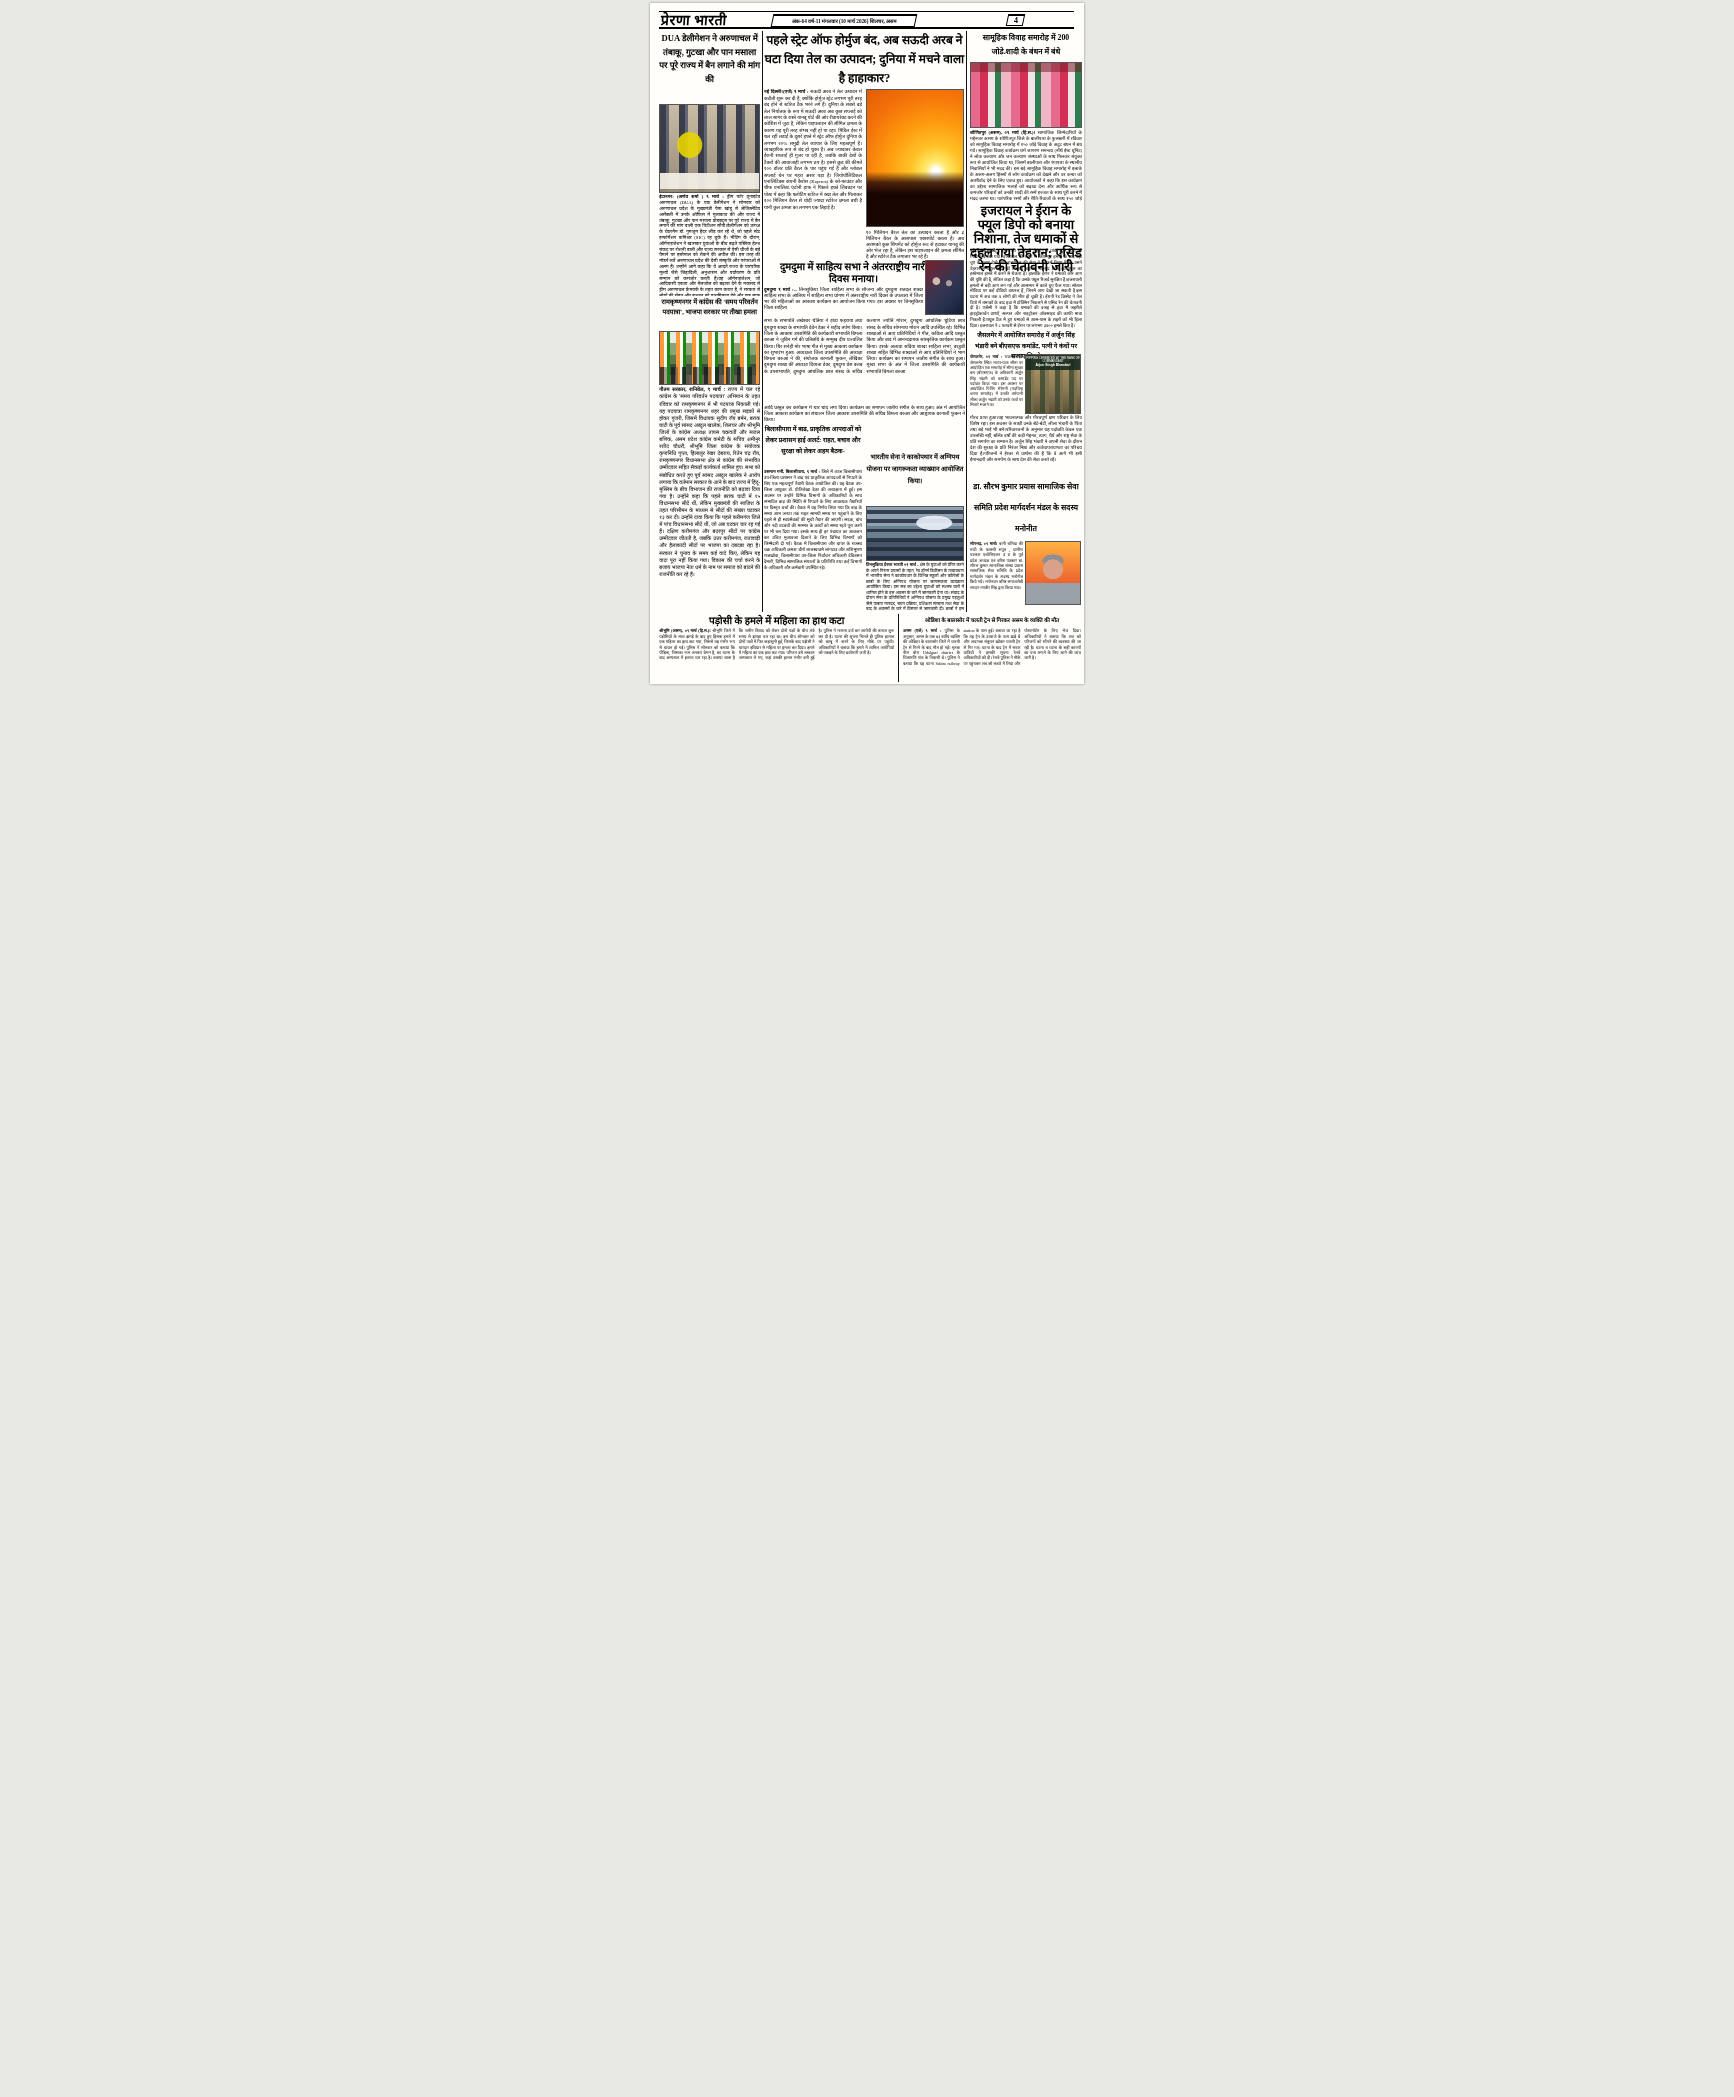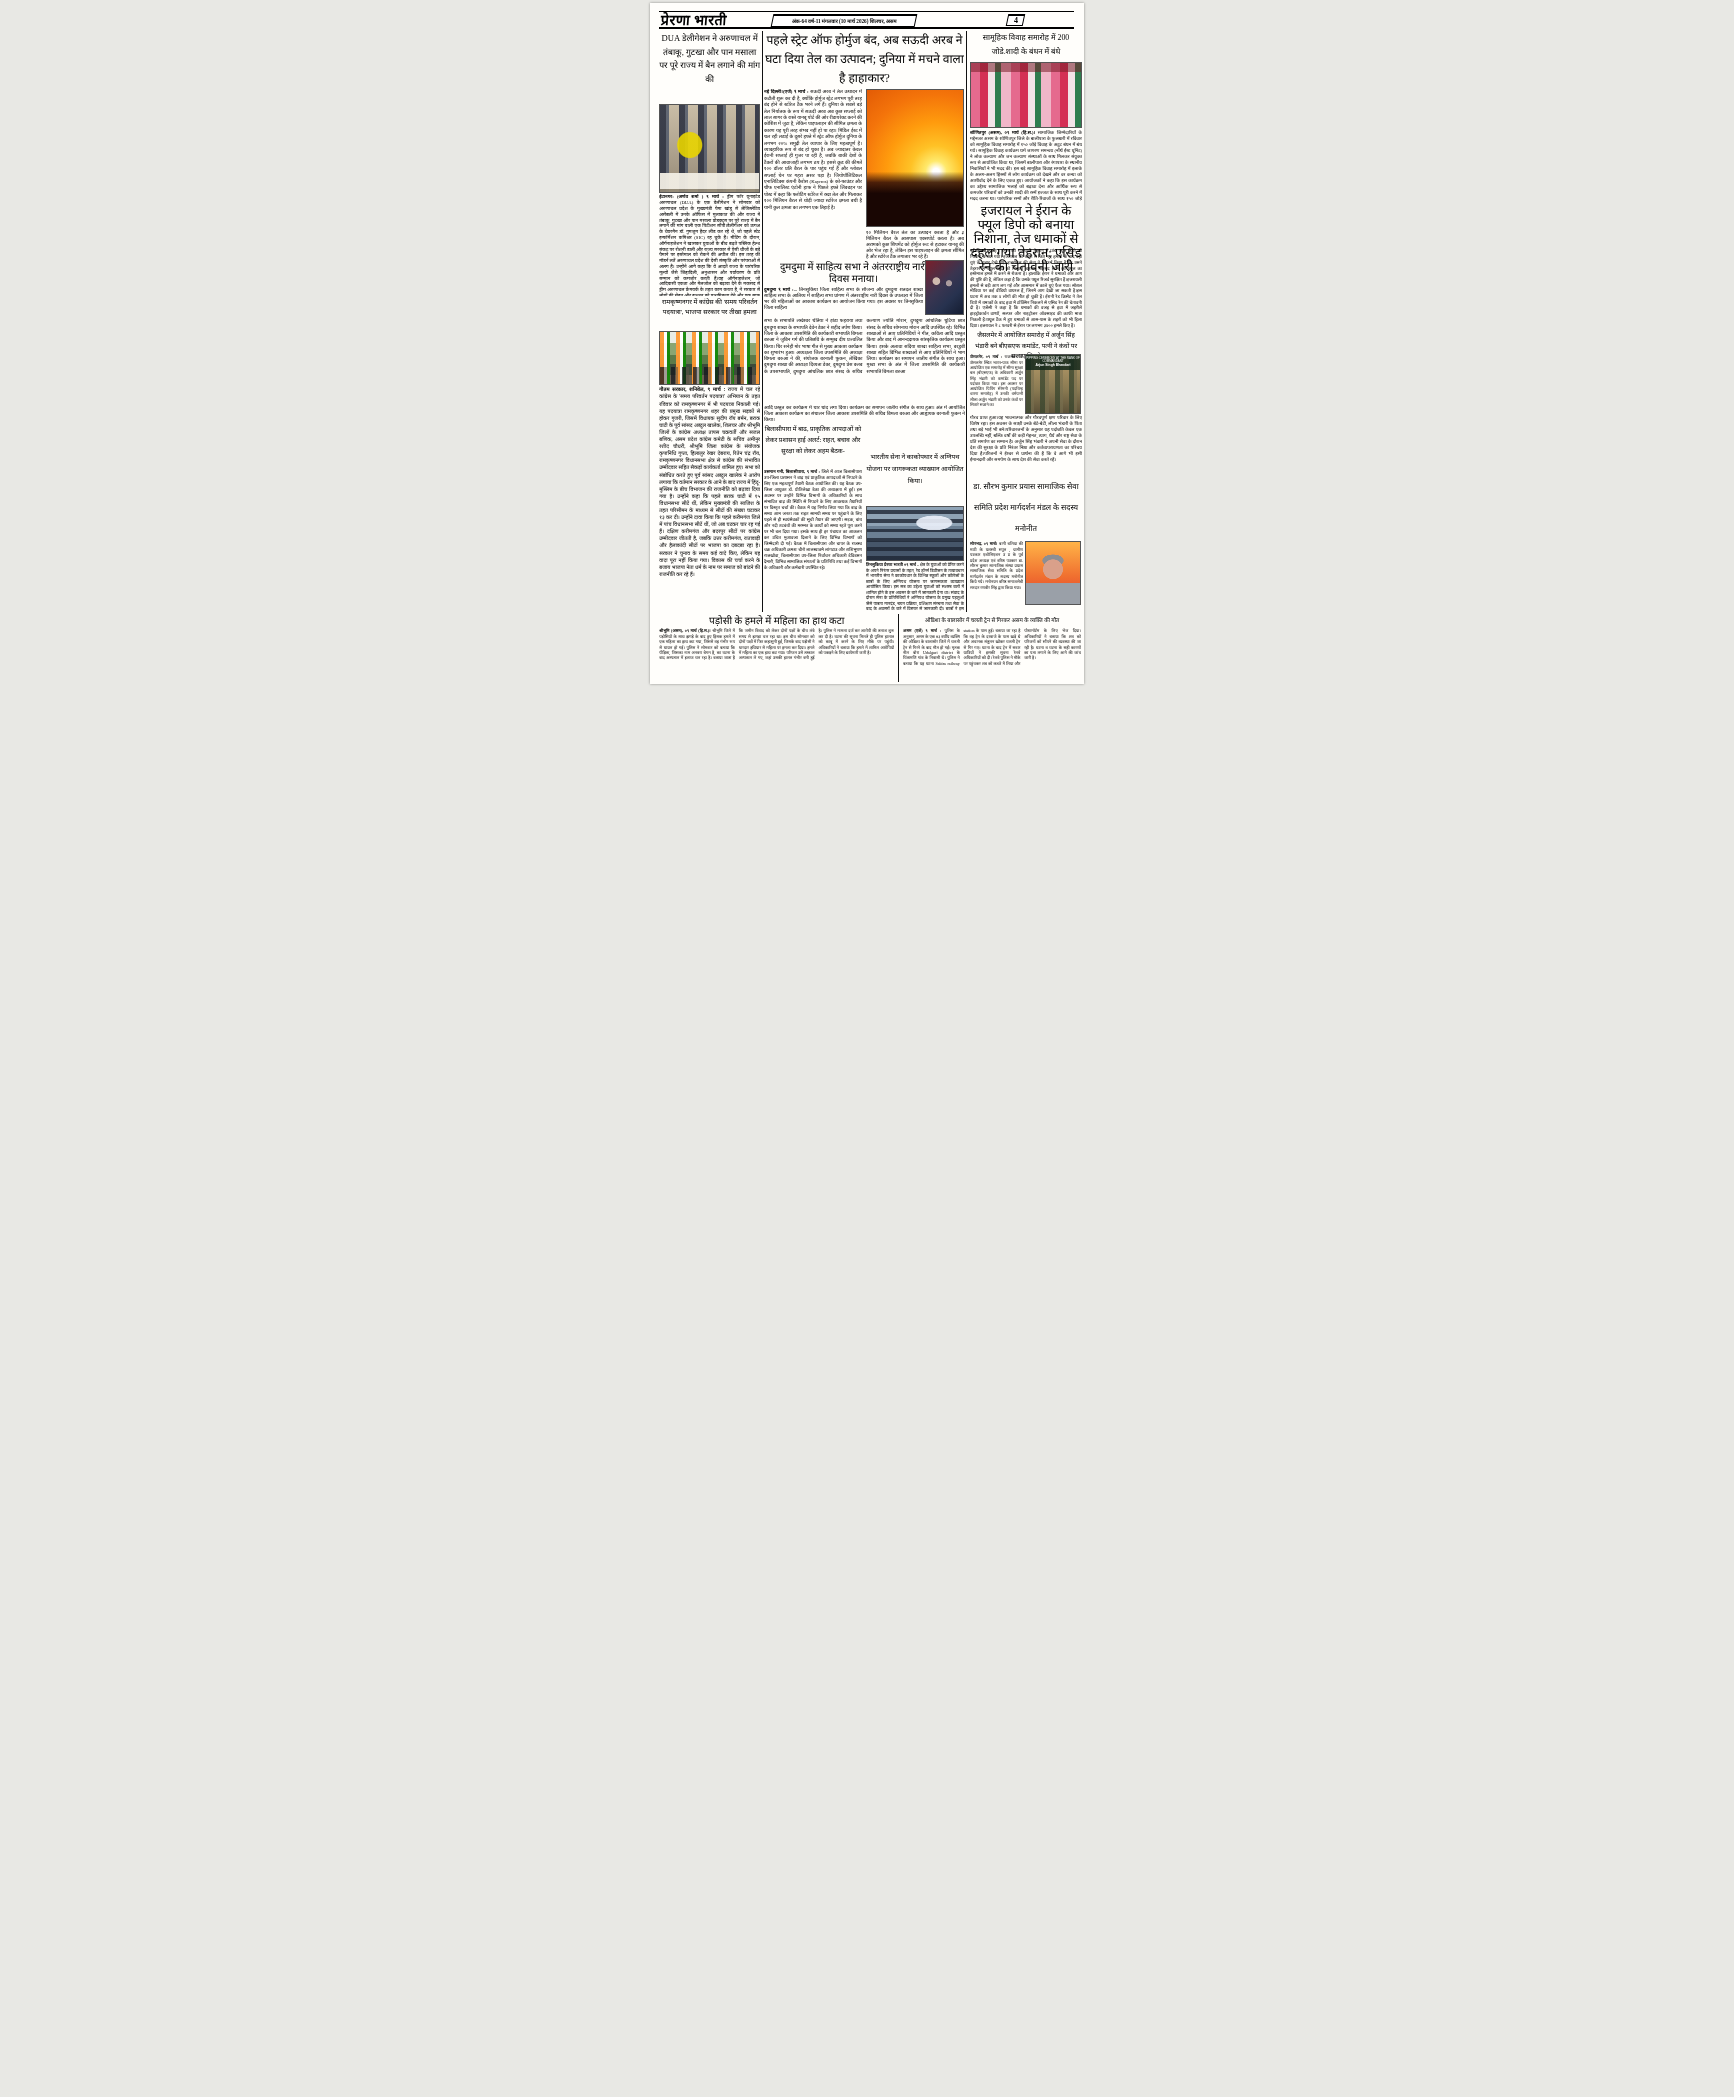--- a/index.html
+++ b/index.html
@@ -7,21 +7,21 @@
   body{font-family:"Liberation Serif","DejaVu Sans",serif}
   #page{position:relative;width:434px;height:681px;margin:3.4px auto;background:#fffefb;color:#000;overflow:hidden;box-shadow:0 0 2.5px rgba(0,0,0,.4)}
   .abs{position:absolute}
   .rule{position:absolute;background:#000}
   .vr{position:absolute;width:0.8px;background:#111}
   .mast{font-weight:900;font-size:14.3px;letter-spacing:0.4px;transform:skewX(-4deg);white-space:nowrap}
   .ibox{border:0.8px solid #000;border-top:2.5px solid #000;transform:skewX(-12deg);display:flex;align-items:center;justify-content:center;background:#fff}
   .ibox span{transform:skewX(12deg);font-weight:bold;font-size:5.2px;white-space:nowrap}
   .pbox{border:0.8px solid #000;border-top:2.1px solid #000;transform:skewX(-12deg);display:flex;align-items:center;justify-content:center;background:#fff}
   .pbox span{transform:skewX(12deg);font-weight:bold;font-size:8px}
-  .hl{font-weight:normal;text-align:center;position:absolute}
+  .hl{font-weight:bold;text-align:center;position:absolute}
   .body{position:absolute;text-align:justify;overflow:hidden}
   .byl{font-weight:bold}
   .ph{position:absolute;overflow:hidden;border:0.4px solid #555}
   .cols3{column-count:3;column-gap:3.8px}
   .cols2{column-count:2;column-gap:4.2px}
   
   .ph-meeting{background:
     radial-gradient(ellipse 22% 26% at 30% 46%, rgba(232,212,0,.9) 0 55%, rgba(232,212,0,0) 60%),
     linear-gradient(180deg, rgba(0,0,0,0) 0 78%, rgba(242,238,228,.95) 78% 96%, rgba(150,140,120,.9) 96%),
     repeating-linear-gradient(90deg, rgba(36,42,60,.85) 0 6.3px, rgba(74,84,104,.8) 6.3px 9.2px, rgba(0,0,0,0) 9.2px 19px),

